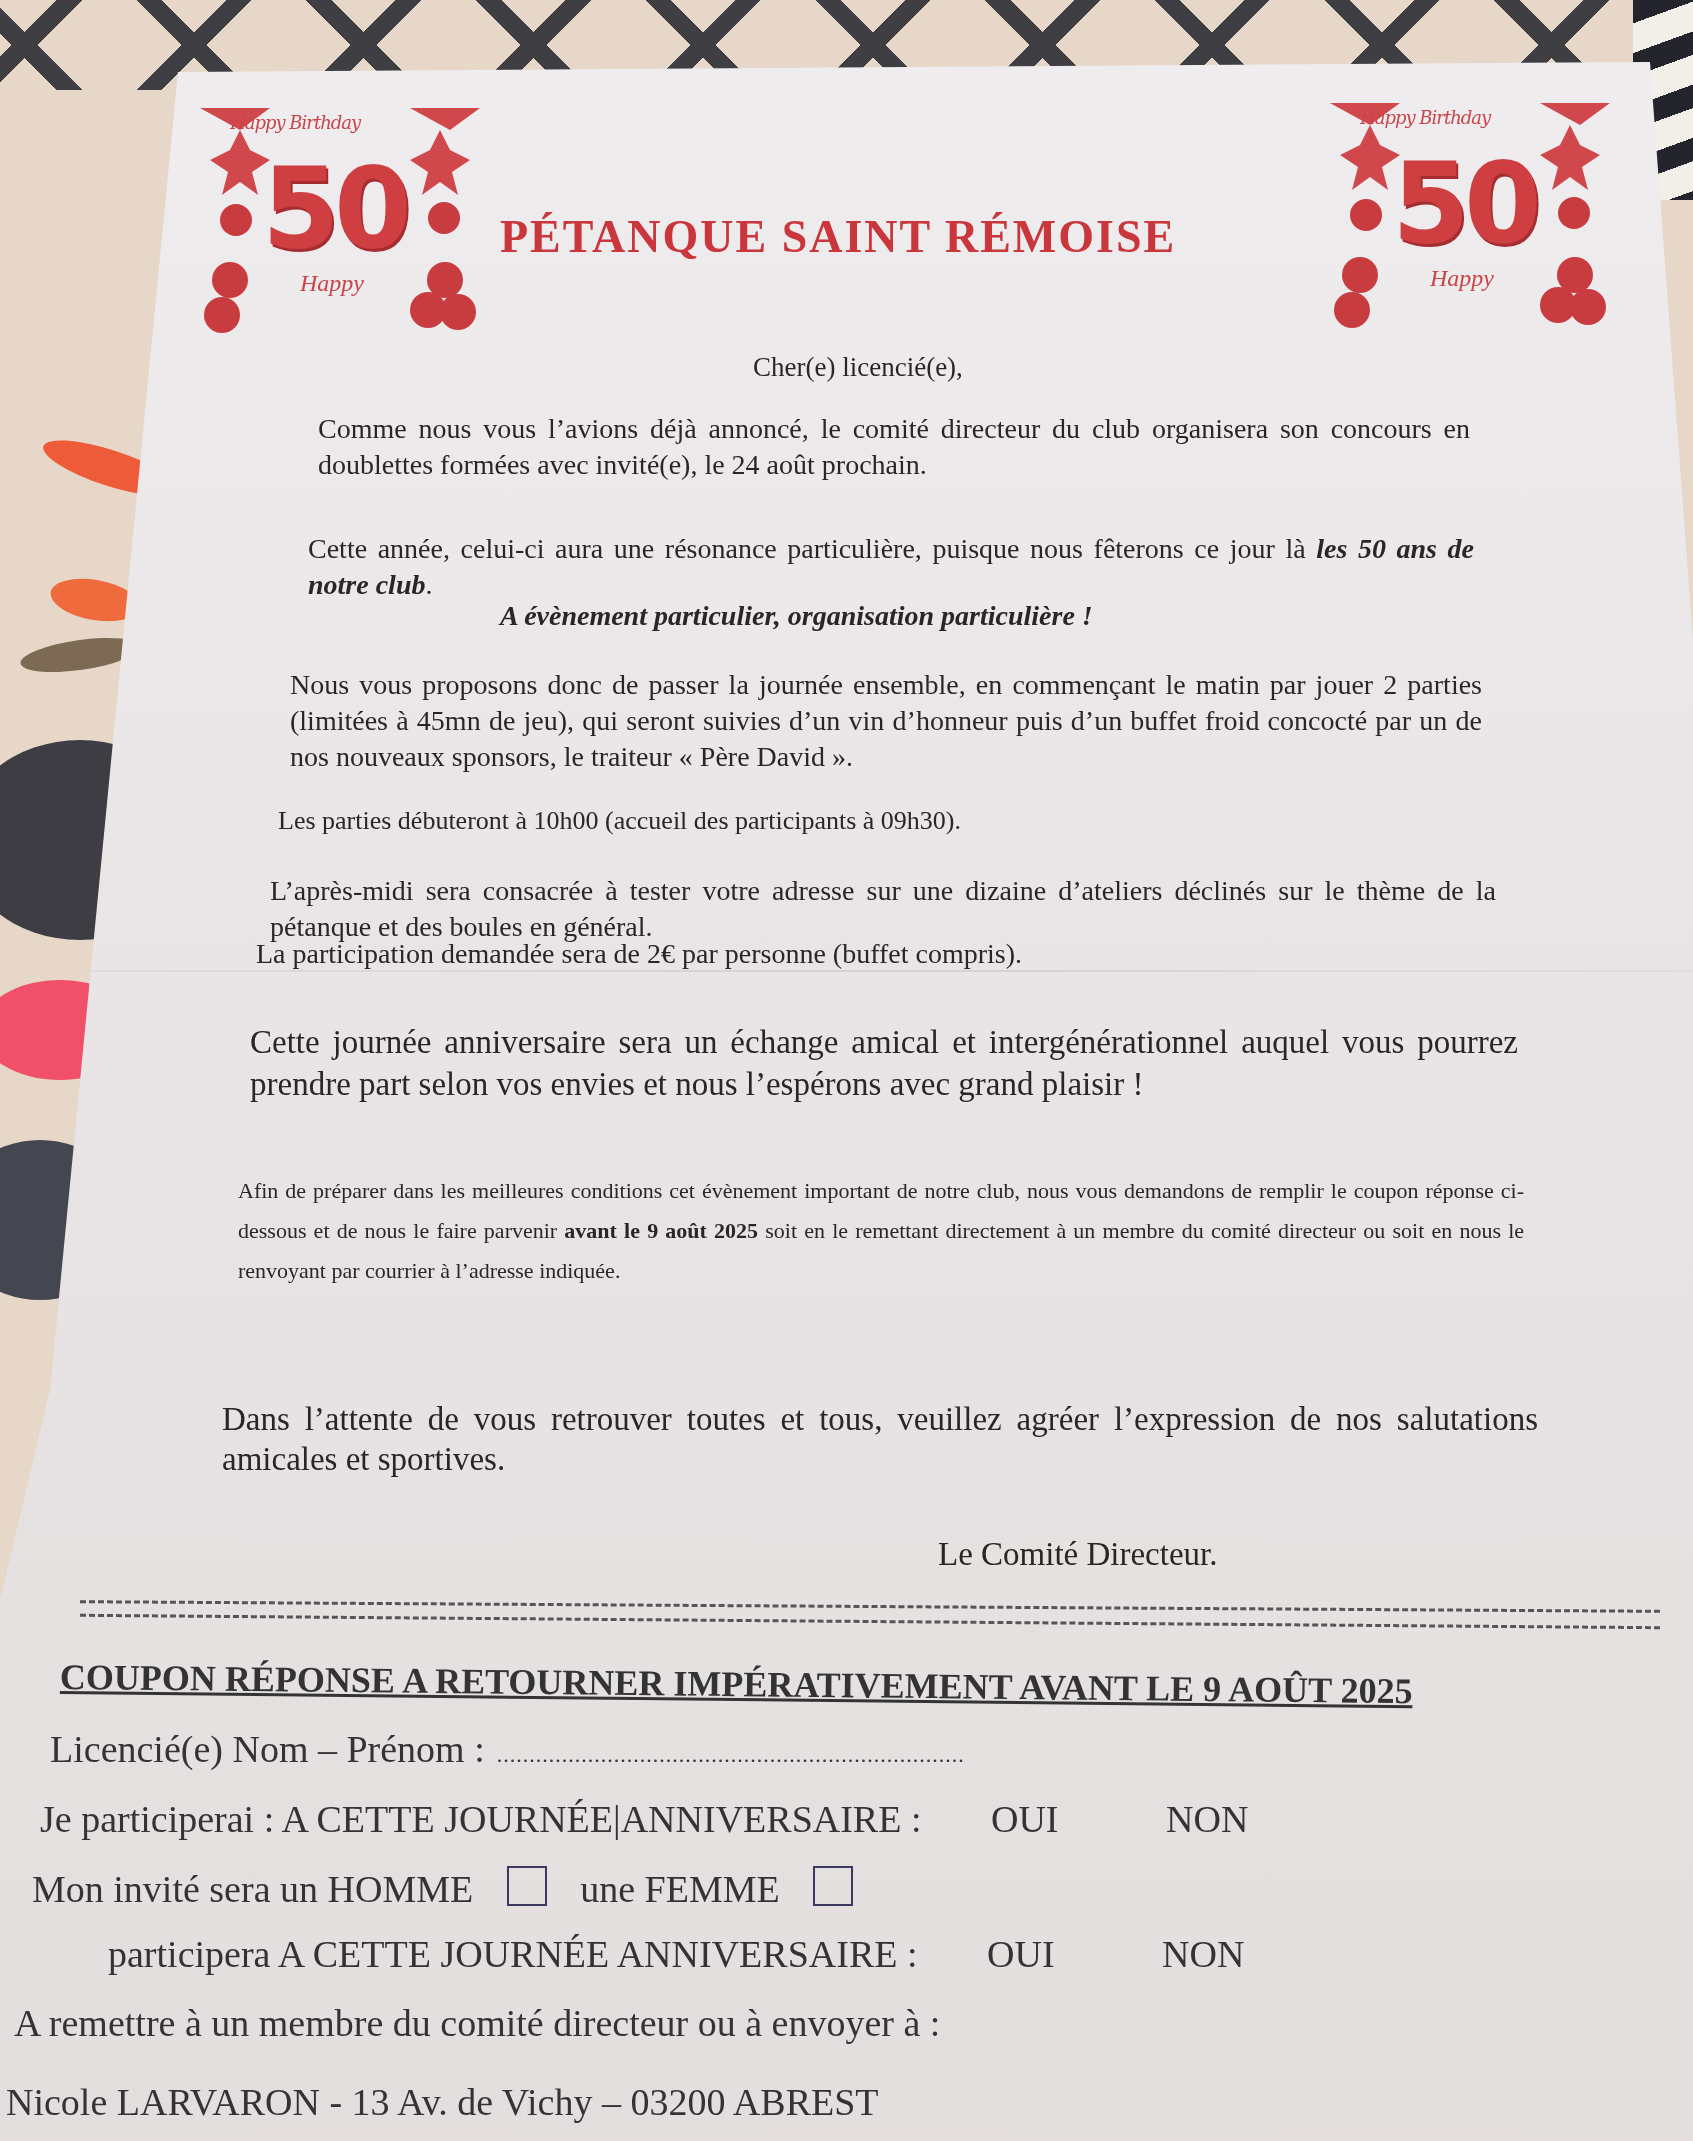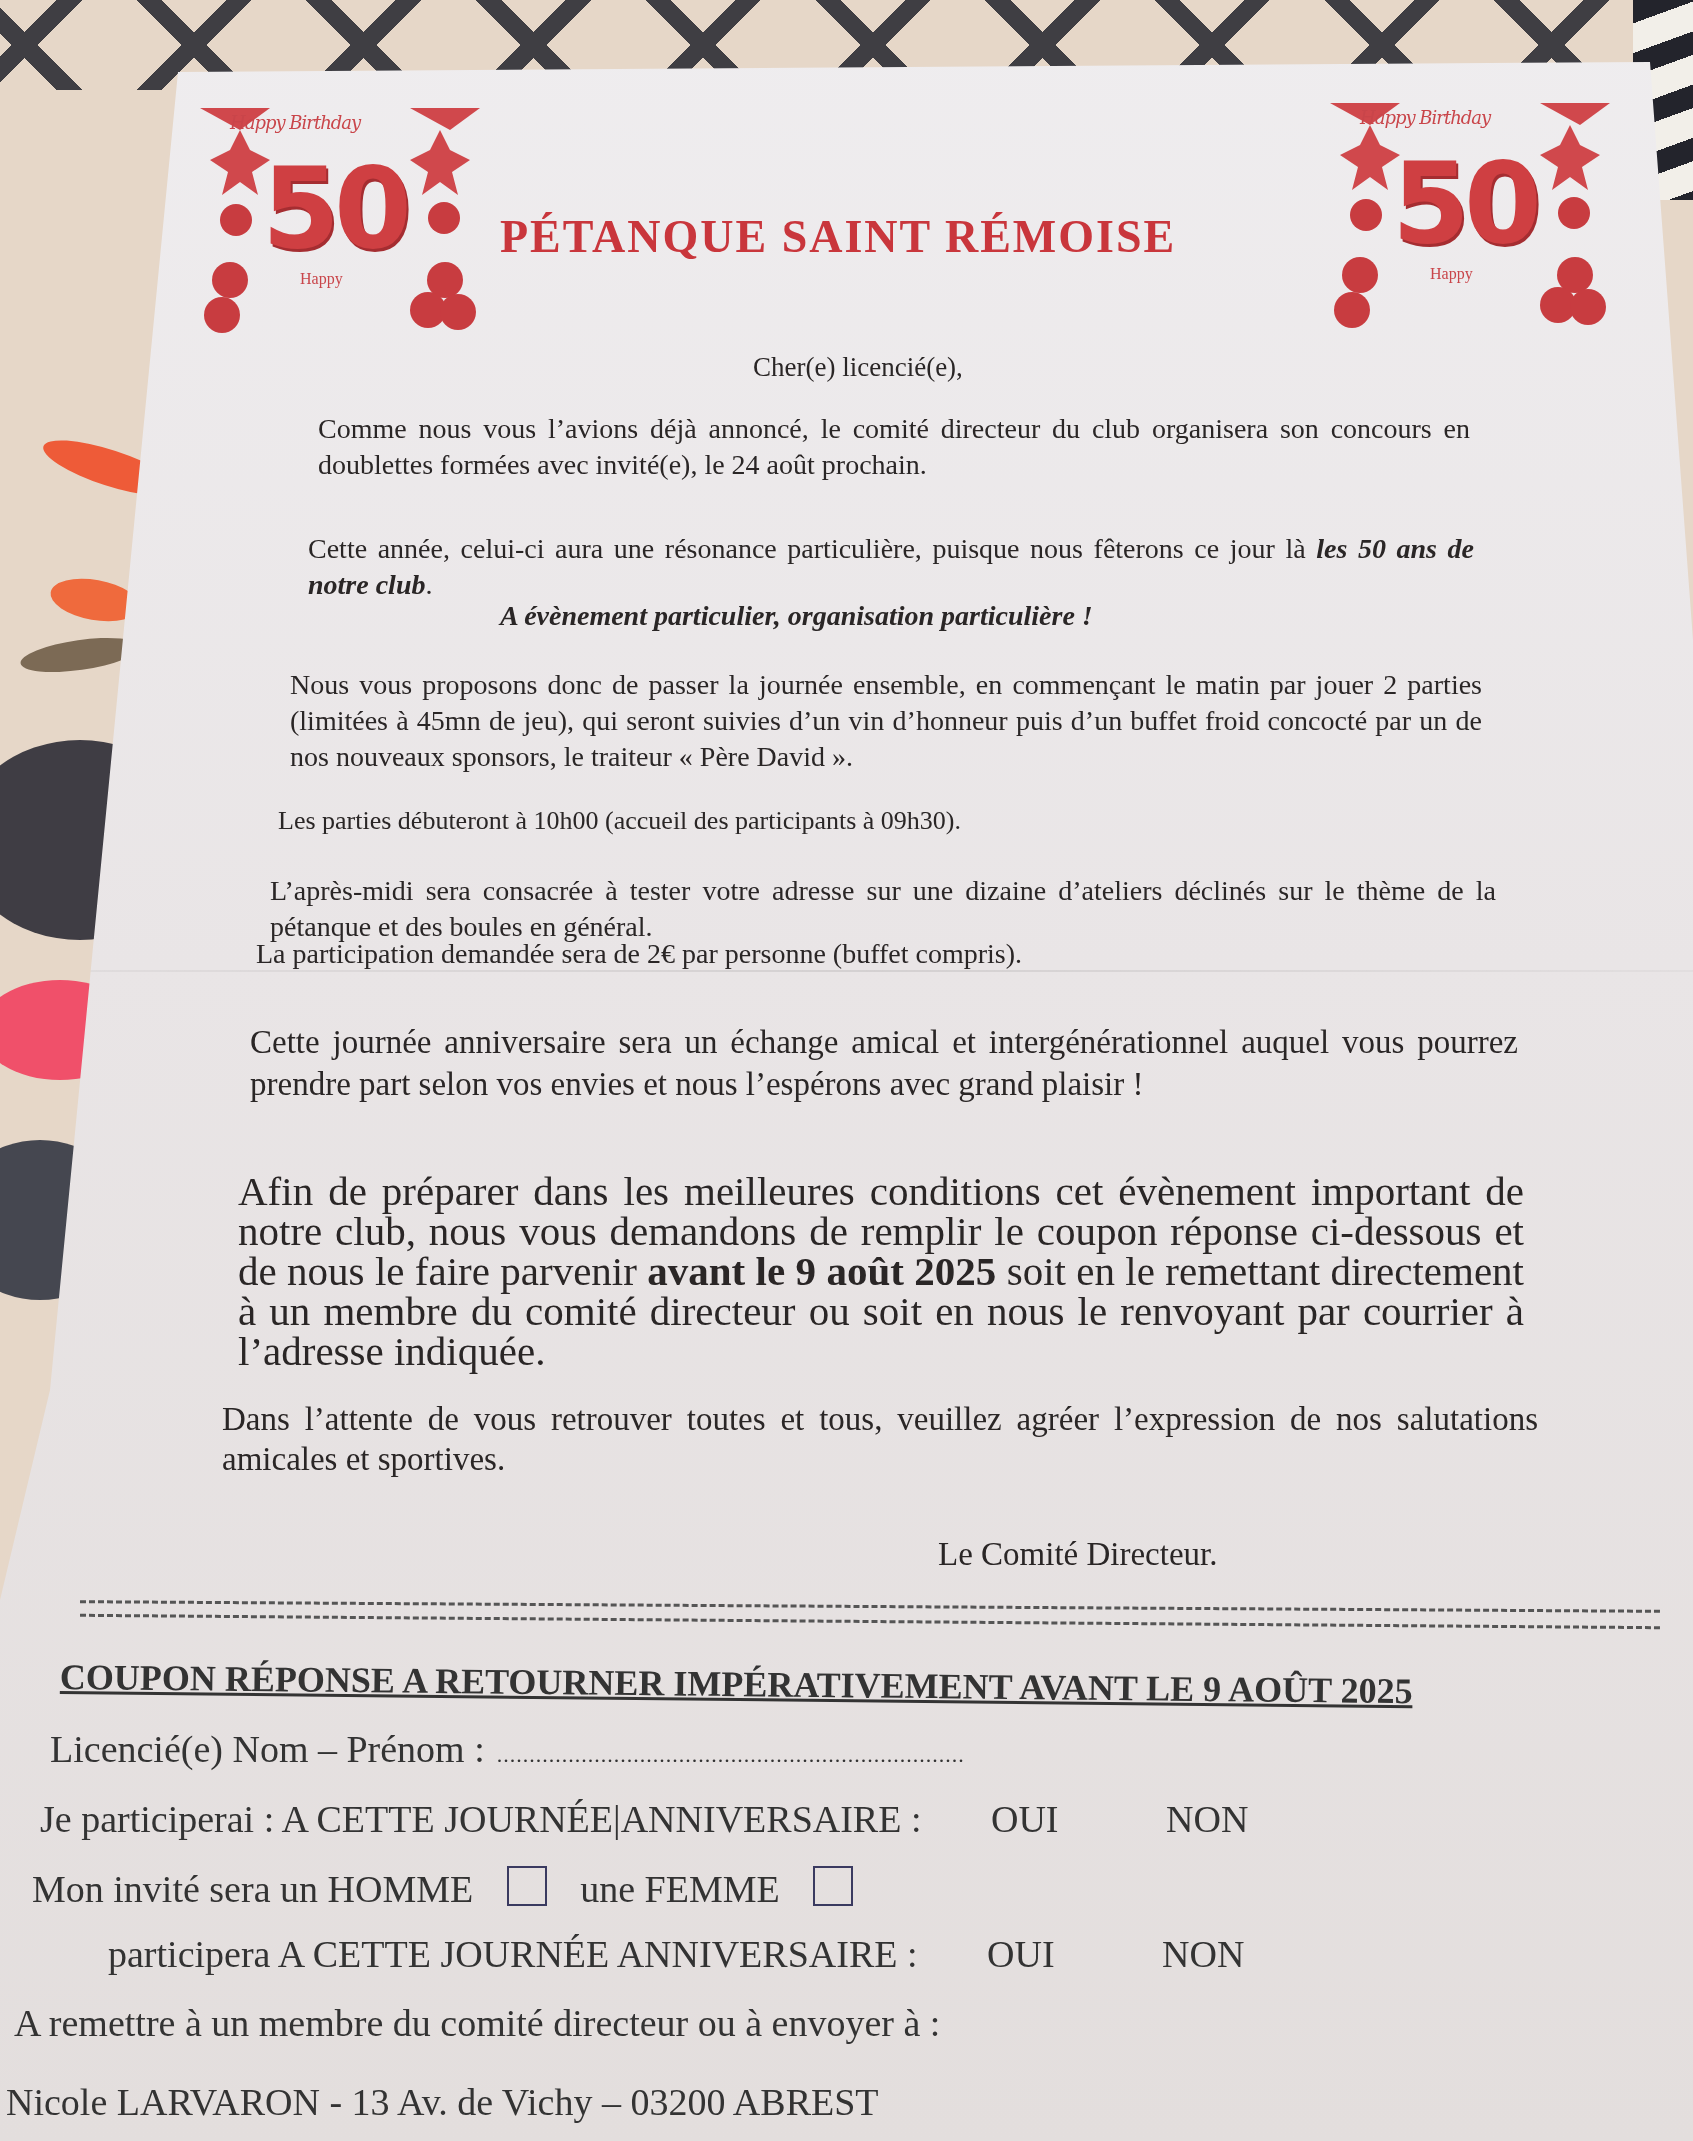--- a/index.html
+++ b/index.html
@@ -44,42 +44,42 @@
     .badge .happy {
       position: absolute; left: 30px; top: 12px; font-family: "DejaVu Serif", serif;
       font-style: italic; font-size: 18px; color: #c9454a; letter-spacing: -1px;
     }
     .badge .fifty {
       position: absolute; left: 62px; top: 52px; font-family: "DejaVu Sans", sans-serif;
       font-weight: bold; font-size: 112px; color: #cf3f42; line-height: 1;
       letter-spacing: -6px; text-shadow: 2px 3px 0 #a52d31;
     }
     .badge .mini {
-      position: absolute; left: 100px; top: 170px; font-size: 16px; color: #c9454a; 
+      position: absolute; left: 100px; top: 170px; font-size: 24px; color: #c9454a; font-style: italic;
     }
     .badge svg { position: absolute; left: 0; top: 0; }
 
     .club-title {
       position: absolute; left: 500px; top: 210px; font-size: 46px; font-weight: bold;
       color: #c9363c; letter-spacing: 2px; white-space: nowrap;
     }
 
     
     .t { position: absolute; white-space: nowrap; font-size: 28px; line-height: 1; }
     .salut { left: 753px; top: 354px; font-size: 27px; }
     .para { position: absolute; font-size: 28px; line-height: 36px; text-align: justify; margin-top: 17px; }
     .p1 { left: 318px; top: 394px; width: 1152px; text-align-last: left; }
     .p2 { left: 308px; top: 514px; width: 1166px; }
     .motto { left: 500px; top: 602px; font-style: italic; font-weight: bold; font-size: 28px; }
     .p3 { left: 290px; top: 650px; width: 1192px; }
     .p4 { left: 278px; top: 808px; font-size: 26px; }
     .p5 { left: 270px; top: 856px; width: 1226px; }
     .p6 { left: 256px; top: 940px; font-size: 28px; }
     .p7 { left: 250px; top: 1004px; width: 1268px; font-size: 33px; line-height: 42px; }
-    .p8 { left: 238px; top: 1154px; width: 1286px; font-size: 41px; line-height: 40px; }
+    .p8 { left: 238px; top: 1154px; width: 1286px; font-size: 22px; line-height: 40px; }
     .p9 { left: 222px; top: 1382px; width: 1316px; font-size: 33px; line-height: 40px; }
     .signature { left: 938px; top: 1538px; font-size: 33px; }
     b.em { font-weight: bold; }
     i.em { font-style: italic; font-weight: bold; }
 
     
     .cutline { position: absolute; left: 80px; width: 1580px; height: 0; border-top: 3px dashed #555; }
     .cut1 { top: 1605px; transform: rotate(.35deg); }
     .cut2 { top: 1620px; transform: rotate(.45deg); }
 

